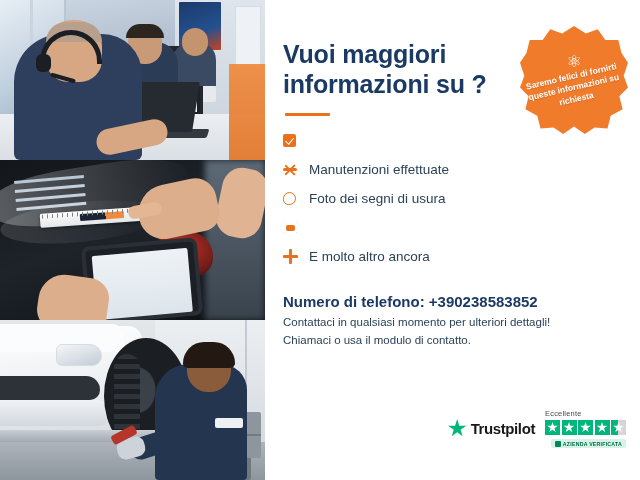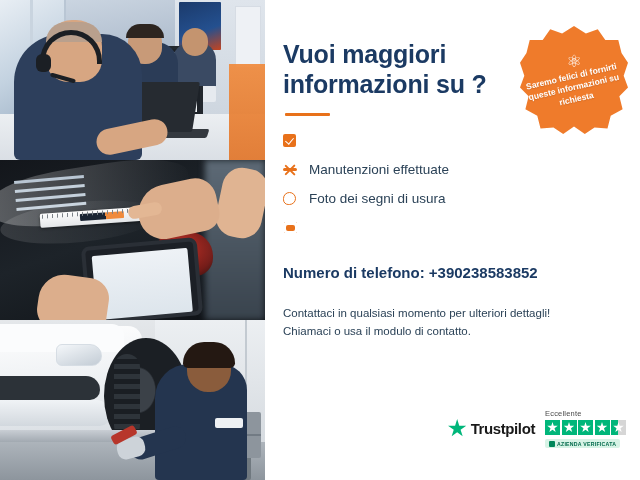--- a/index.html
+++ b/index.html
@@ -241,36 +241,36 @@
   .plus:before,.plus:after{content:"";position:absolute;background:#e8711a;border-radius:1px;}
   .plus:before{left:6.3px;top:0;width:2.4px;height:15px;}
   .plus:after{left:0;top:6.3px;width:15px;height:2.4px;}
 
   
   .phone {
     margin-top:22px;
     font-size:15px; font-weight:700; color:#1b3a63;
   }
   .sub {
-    margin-top:24px;
+    margin-top:4px;
     font-size:11.5px; line-height:1.55; color:#2b4257;
   }
 
   
   .tp {
     position:absolute; right:14px; bottom:32px;
     display:flex; align-items:center; gap:10px;
   }
   .tp-logo { display:flex; align-items:center; gap:4px; }
   .tp-star {
     width:19px; height:19px; background:#00b67a;
     clip-path:polygon(50% 0%,61% 35%,98% 35%,68% 57%,79% 91%,50% 70%,21% 91%,32% 57%,2% 35%,39% 35%);
   }
   .tp-name { font-size:15px; font-weight:700; color:#191919; letter-spacing:-.4px; }
-  .tp-right { display:flex; flex-direction:column; align-items:flex-start; gap:2px; }
+  .tp-right { display:flex; flex-direction:column; align-items:flex-end; gap:2px; }
   .tp-ecc { font-size:7.5px; color:#4a4a4a; letter-spacing:.2px; align-self:flex-start; }
   .stars { display:flex; gap:1.5px; }
   .st { width:15px; height:15px; background:#00b67a; display:flex; align-items:center; justify-content:center; }
   .st.half { background:linear-gradient(90deg,#00b67a 50%,#d6d6d6 50%); }
   .st span {
     width:11px; height:11px; background:#fff;
     clip-path:polygon(50% 0%,61% 35%,98% 35%,68% 57%,79% 91%,50% 70%,21% 91%,32% 57%,2% 35%,39% 35%);
   }
   .verif {
     margin-top:2px;
@@ -395,20 +395,26 @@
 
       <div class="li">
         <span class="ico">
           <span class="cam">
               <span class="fr"></span>
               <span class="bd"></span>
             </span>
         </span>
       </div>
 
+      <div class="li">
+        <span class="ico">
+            <span class="plus"></span>
+          </span>
+        <span class="lbl">E molto altro ancora</span>
+      </div>
 
     </div>
 
     <div class="phone">Numero di telefono: +390238583852</div>
     <div class="sub">
       <div>Contattaci in qualsiasi momento per ulteriori dettagli!</div>
       <div>Chiamaci o usa il modulo di contatto.</div>
     </div>
 
     <div class="tp">

